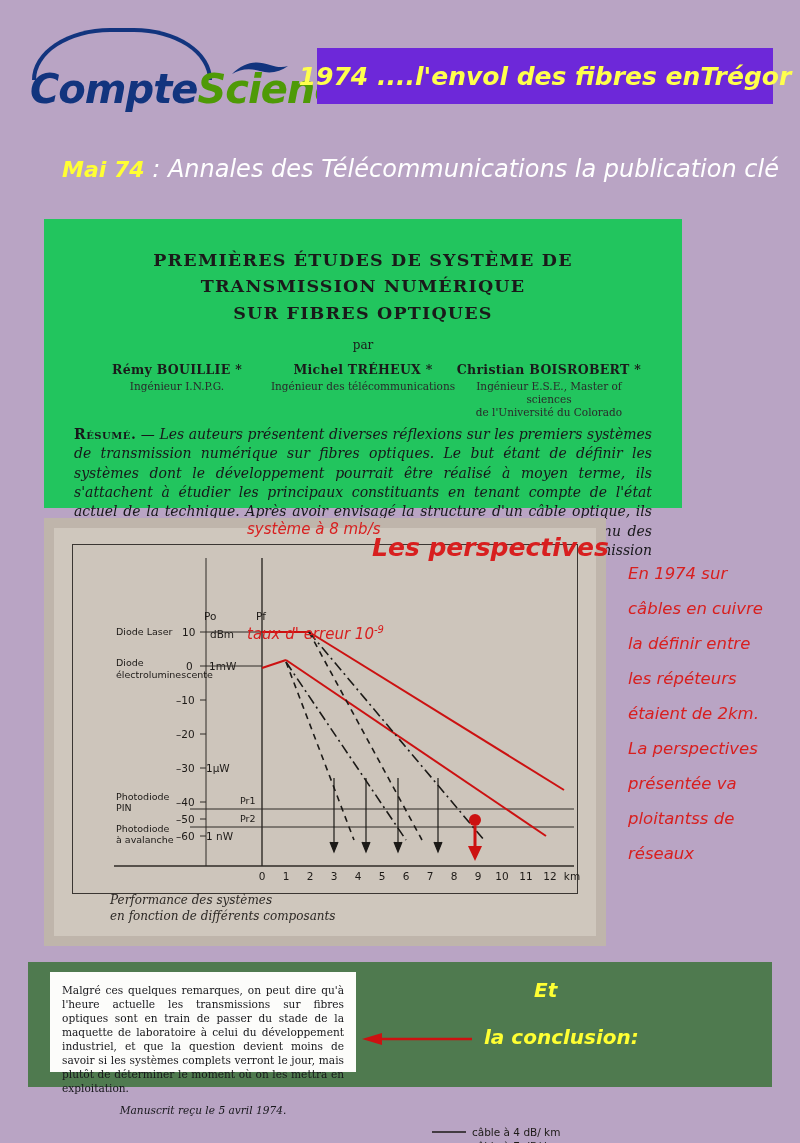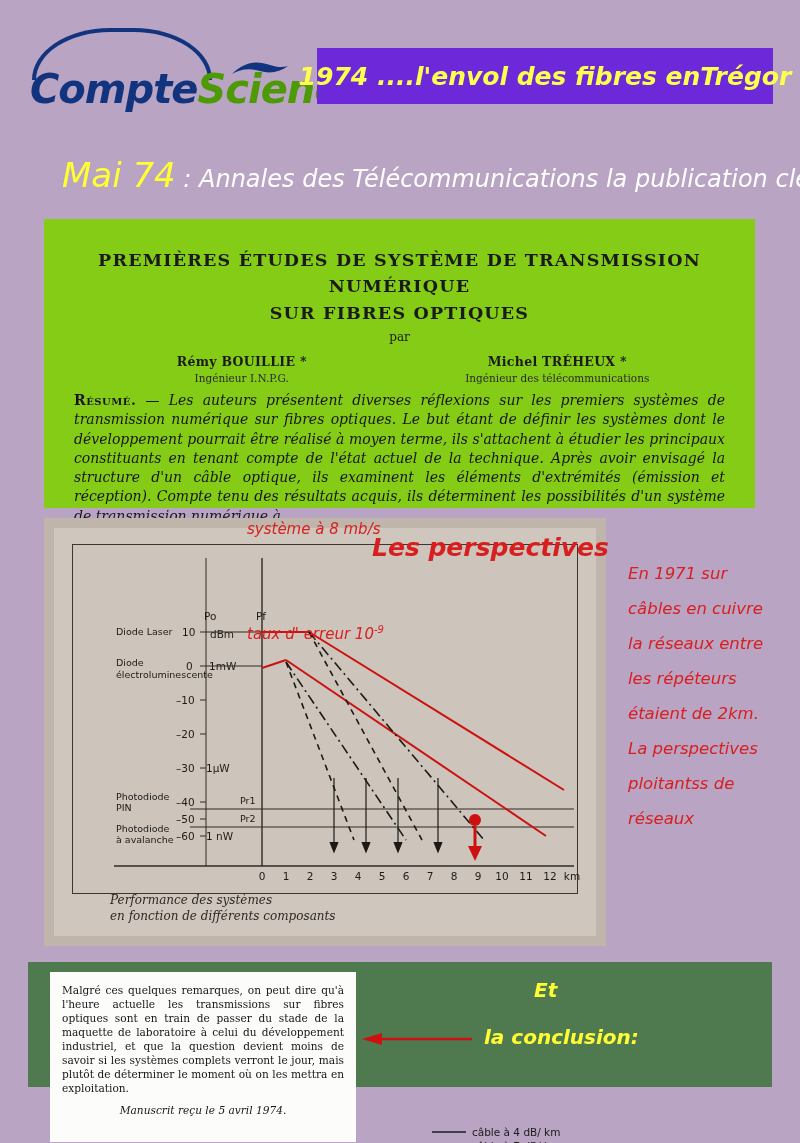--- a/index.html
+++ b/index.html
@@ -86,58 +86,58 @@
 
   
   .subtitle {
     position: absolute;
     left: 62px;
     top: 155px;
     white-space: nowrap;
   }
   .subtitle .mai {
     color: #ffff33;
-    font-size: 34px;
-    font-weight: normal;
+    font-size: 22px;
+    font-weight: bold;
     font-style: italic;
     font-family: "DejaVu Sans", sans-serif;
   }
   .subtitle .rest {
     color: #ffffff;
     font-size: 24px;
     font-style: italic;
     font-family: "DejaVu Sans", sans-serif;
   }
 
   
   .paper {
     position: absolute;
     left: 44px;
     top: 219px;
-    width: 711px;
+    width: 638px;
     height: 289px;
-    background: #84cc16;
+    background: #22c55e;
     color: #1a1a1a;
     box-sizing: border-box;
     padding: 28px 30px 10px 30px;
   }
   .paper h1 {
     margin: 0;
     text-align: center;
     font-family: "DejaVu Serif", serif;
     font-size: 17.5px;
     font-weight: bold;
     letter-spacing: 1.2px;
     line-height: 1.5;
   }
   .paper .par {
     text-align: center;
     font-family: "DejaVu Serif", serif;
     font-size: 12px;
-    margin-top: 4px;
+    margin-top: 12px;
     margin-bottom: 10px;
   }
   .authors {
     display: flex;
     justify-content: space-between;
     margin-top: 6px;
     padding: 0 10px;
   }
   .author {
     text-align: center;
@@ -270,21 +270,21 @@
     top: 962px;
     width: 744px;
     height: 125px;
     background: #4f7a4f;
   }
   .conc-scan {
     position: absolute;
     left: 50px;
     top: 972px;
     width: 306px;
-    height: 170px;
+    height: 100px;
     background: #fcfcfa;
     box-sizing: border-box;
     padding: 12px 12px 8px 12px;
     font-family: "DejaVu Serif", serif;
     font-size: 10.6px;
     line-height: 1.32;
     text-align: justify;
     color: #16161a;
   }
   .conc-scan .manu {
@@ -366,20 +366,25 @@
     </h1>
     <div class="par">par</div>
     <div class="authors">
       <div class="author">
         <div class="nm">Rémy BOUILLIE *</div>
         <div class="af">Ingénieur I.N.P.G.</div>
       </div>
       <div class="author">
         <div class="nm">Michel TRÉHEUX *</div>
         <div class="af">Ingénieur des télécommunications</div>
+      </div>
+      <div class="author">
+        <div class="nm">Christian BOISROBERT *</div>
+        <div class="af" style="white-space:pre-line">Ingénieur E.S.E., Master of sciences
+de l'Université du Colorado</div>
       </div>
     </div>
     <div class="abstract">
       <span class="lbl">Résumé.</span>
       <span>— Les auteurs présentent diverses réflexions sur les premiers systèmes de transmission numérique sur fibres optiques. Le but étant de définir les systèmes dont le développement pourrait être réalisé à moyen terme, ils s'attachent à étudier les principaux constituants en tenant compte de l'état actuel de la technique. Après avoir envisagé la structure d'un câble optique, ils examinent les éléments d'extrémités (émission et réception). Compte tenu des résultats acquis, ils déterminent les possibilités d'un système de transmission numérique à</span>
       <span class="last">8,448 Mbit/s (TN 2) sur câbles optiques.</span>
     </div>
   </div>
 
   <div class="figure">
@@ -508,26 +513,27 @@
     </div>
   </div>
 
   <div class="perspectives">Les perspectives</div>
   <div class="ann-sys">système à 8 mb/s</div>
   <div class="ann-taux">
     <span>taux d' erreur 10</span><sup>-9</sup>
   </div>
 
   <div class="right-col">
-    <div>En 1971 sur</div>
+    <div>En 1974 sur</div>
     <div>câbles en cuivre</div>
-    <div>la réseaux entre</div>
+    <div>la définir entre</div>
     <div>les répéteurs</div>
     <div>étaient de 2km.</div>
     <div>La perspectives</div>
+    <div>présentée va</div>
     <div>ploitantss de</div>
     <div>réseaux</div>
   </div>
 
   <div class="green-band"></div>
   <div class="conc-scan">
     <span>Malgré ces quelques remarques, on peut dire qu'à l'heure actuelle les transmissions sur fibres optiques sont en train de passer du stade de la maquette de laboratoire à celui du développement industriel, et que la question devient moins de savoir si les systèmes complets verront le jour, mais plutôt de déterminer le moment où on les mettra en exploitation.</span>
     <span class="manu">Manuscrit reçu le 5 avril 1974.</span>
   </div>
   <div class="et">Et</div>

